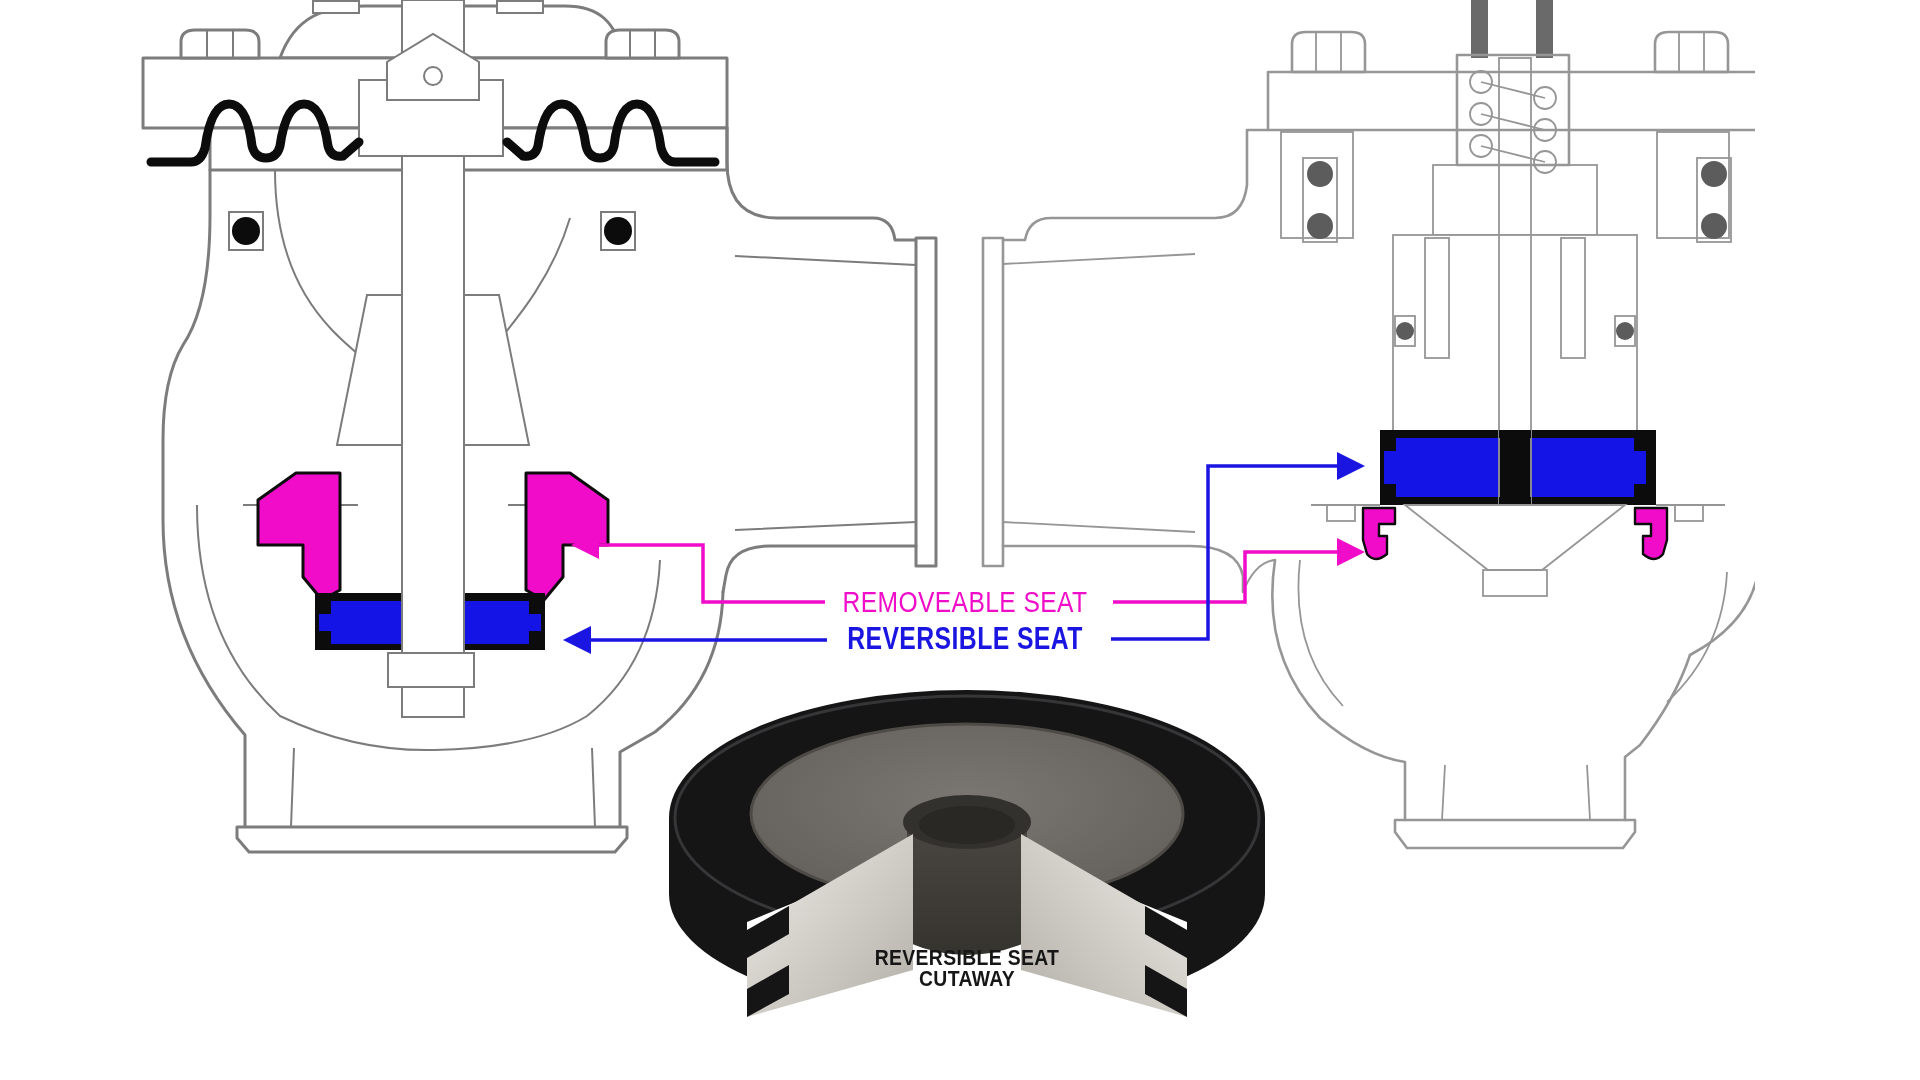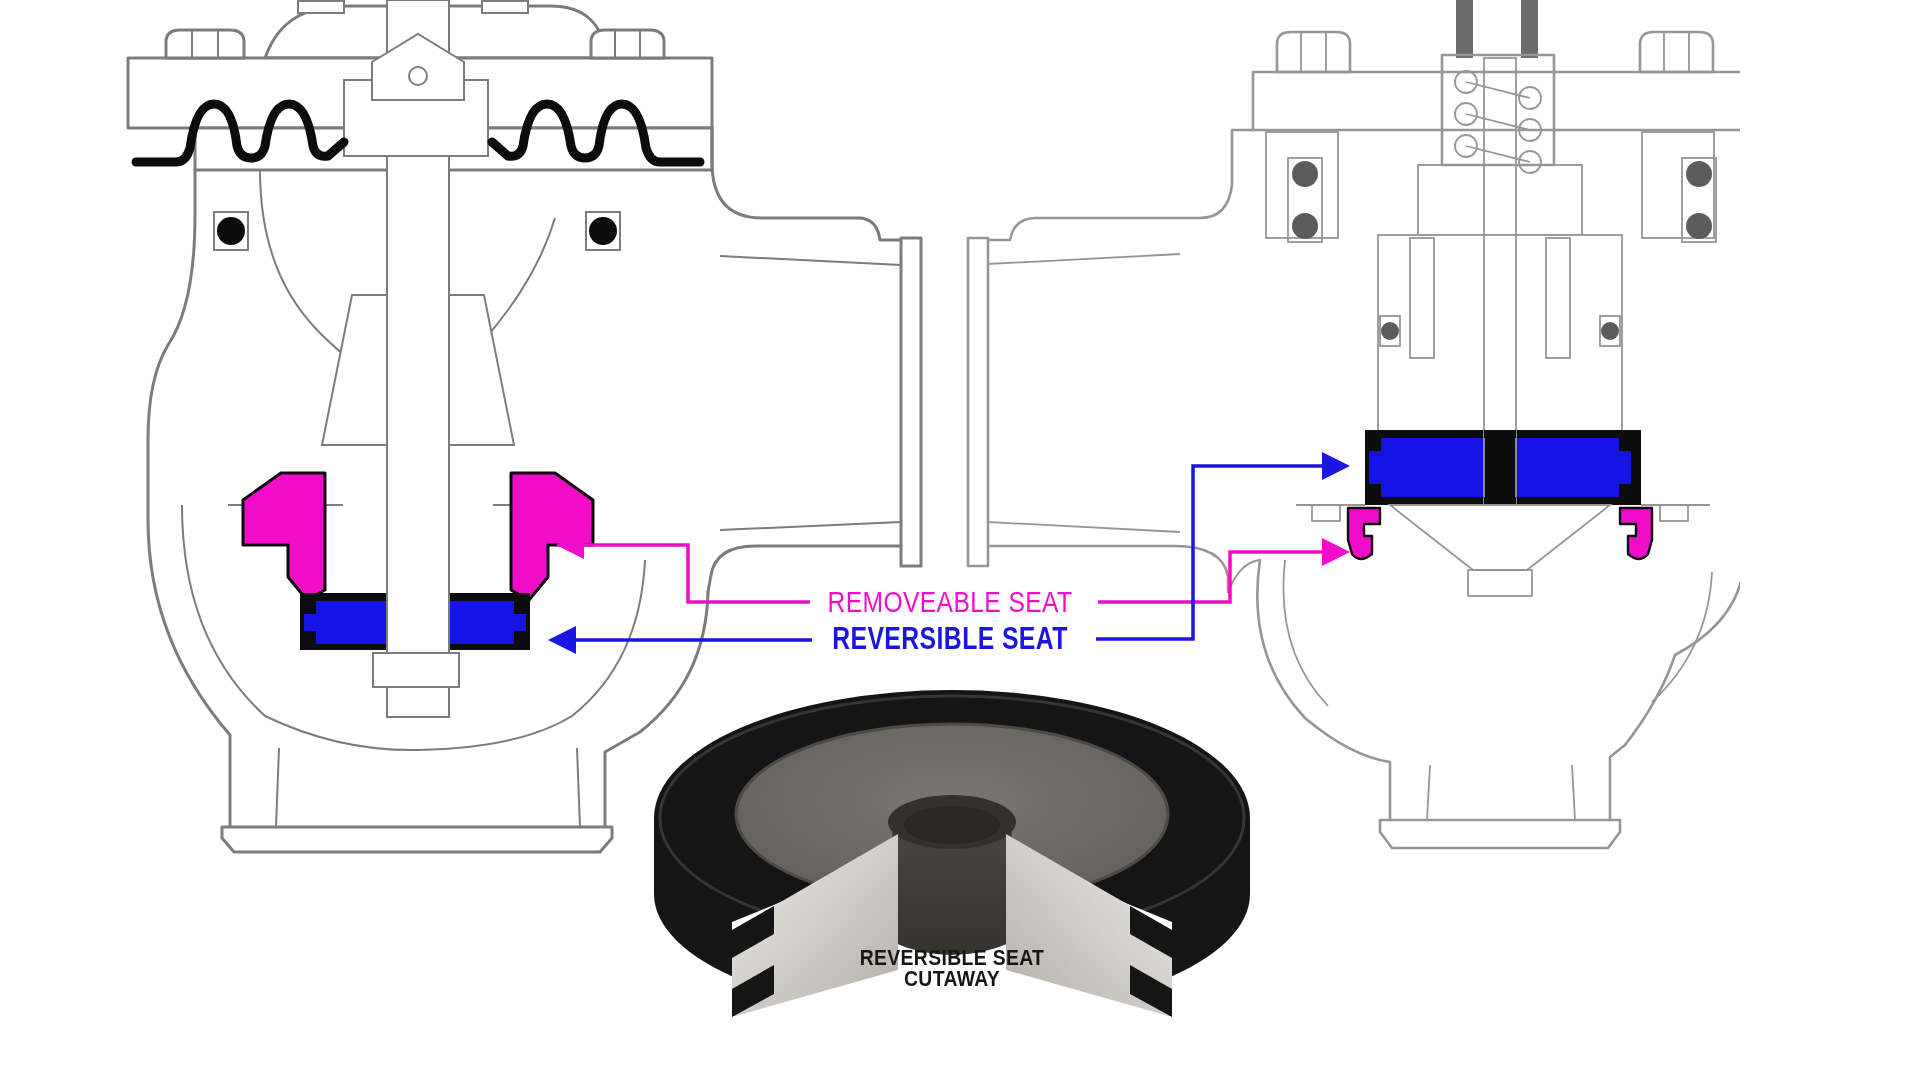--- a/index.html
+++ b/index.html
@@ -1,17 +1,17 @@
 <!DOCTYPE html>
 <html style="--page_bg: #ffffff; --accent_magenta: #f00cc8; --accent_blue: #1a15e0; --seat_blue_fill: #1414e6; --ink: #0c0c0c; --line_left: #7c7c7c; --line_right: #969696; --caption_ink: #161616; --stem_gray: #6a6a6a; --oring_gray: #5c5c5c; --rubber: #151515; --rubber_hi: #3f3f42; --metal_light: #efede9; --metal_dark: #b3afa7; --top_ring_light: #7a7772; --top_ring_dark: #5f5c57; --bore: #35332e;"><head>
 <meta charset="utf-8">
 <style>
   html,body{margin:0;padding:0;background:#fff;}
   #stage{position:relative;width:1740px;height:1080px;background:var(--page_bg,#fff);overflow:hidden;
-         font-family:"Liberation Sans", sans-serif;}
+         font-family:"Liberation Sans", sans-serif;margin-left:15px;}
   svg{display:block;}
   .abs{position:absolute;}
   .lineL{stroke:var(--line_left,#7c7c7c);stroke-width:3;fill:none;stroke-linejoin:round;stroke-linecap:round;}
   .lineLthin{stroke:var(--line_left,#7c7c7c);stroke-width:2;fill:none;}
   .fillw{fill:#fff;}
   .lineR{stroke:var(--line_right,#969696);stroke-width:2.6;fill:none;stroke-linejoin:round;stroke-linecap:round;}
   .lineRthin{stroke:var(--line_right,#969696);stroke-width:1.8;fill:none;}
   .ink{fill:var(--ink,#0c0c0c);}
   .mag{fill:var(--accent_magenta,#f00cc8);stroke:var(--ink,#0c0c0c);stroke-width:3;stroke-linejoin:round;}
   .magR{fill:var(--accent_magenta,#f00cc8);stroke:var(--ink,#0c0c0c);stroke-width:2.4;stroke-linejoin:round;}

